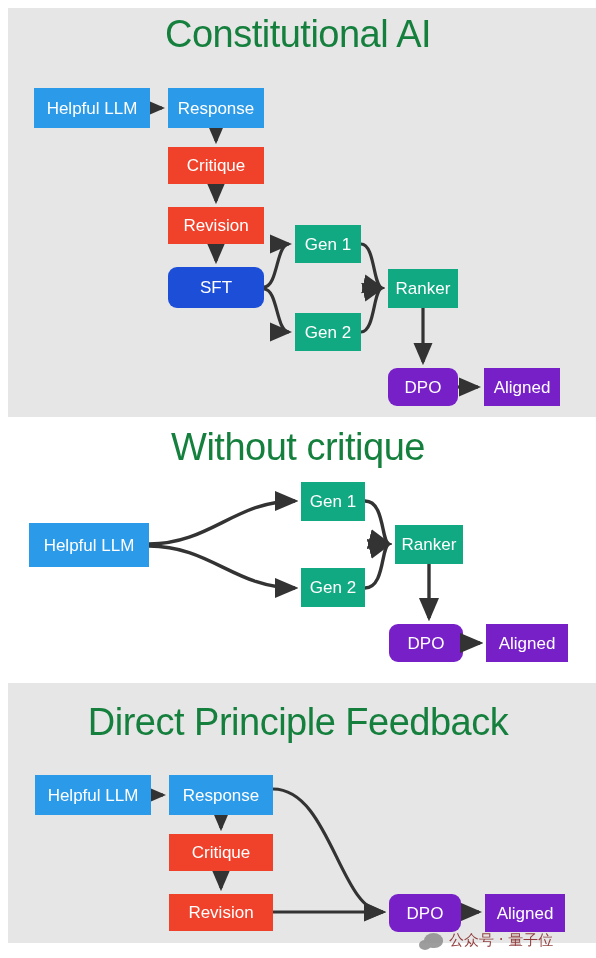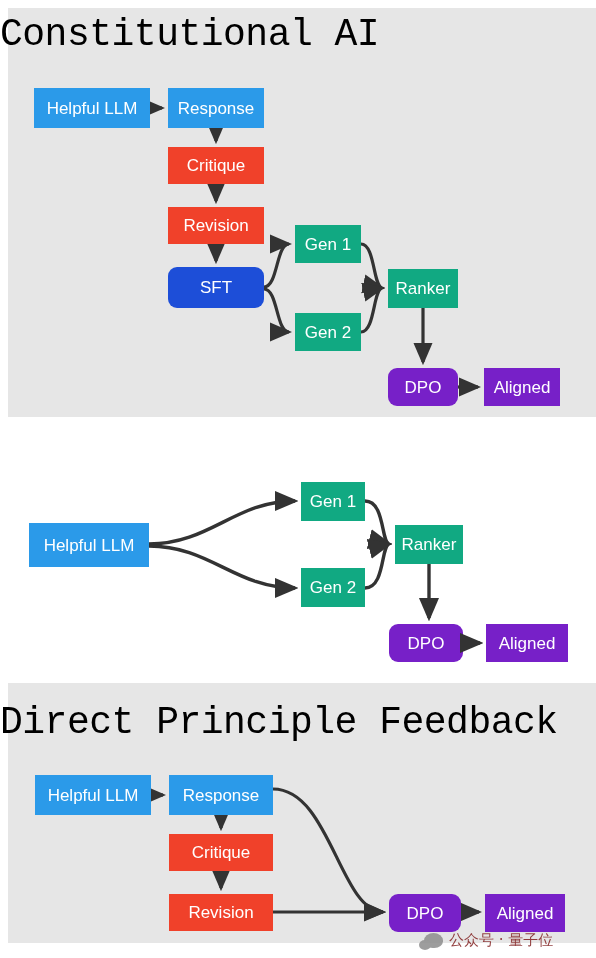--- a/index.html
+++ b/index.html
@@ -15,24 +15,24 @@
   #panel-1{top:0;height:418px;}
   #panel-1 .panel-bg{left:8px;top:8px;width:588px;height:409px;}
   #panel-2{top:418px;height:265px;}
   #panel-2 .panel-bg{left:0;top:0;width:596px;height:265px;background:#ffffff;}
   #panel-3{top:683px;height:275px;}
   #panel-3 .panel-bg{left:8px;top:0px;width:588px;height:260px;}
 
   .title{
     position:absolute;
     width:100%;
-    text-align:left;
+    text-align:center;
     font-weight:300;
-    color:#000000;
-    font-family:Liberation Mono, monospace;
+    color:#15803d;
+    font-family:Liberation Sans, sans-serif;
     letter-spacing:-0.5px;
     white-space:nowrap;
   }
   #title-1{top:13px;font-size:38px;}
   #title-2{top:426px;font-size:38px;}
 
   .node{
     position:absolute;
     display:flex;
     align-items:center;
@@ -143,20 +143,21 @@
     <path d="M149,544 C210,544 235,501 295,501"></path>
     <path d="M149,546 C210,546 235,588 295,588"></path>
     <path d="M365,501 C385,501 381,542 389,544"></path>
     <path d="M365,588 C385,588 381,546 389,544"></path>
     <path d="M429,564 L429,618"></path>
     <path d="M463,643 L480,643"></path>
   </g>
 </svg>
 
 <div class="panel" style="top:0;height:958px;background:transparent;pointer-events:none;">
+  <div class="title" id="title-2">Without critique</div>
 
   <div class="node" style="left:29px;top:523px;width:120px;height:44px;background:#2b9ae9;pointer-events:auto;">
     <span>Helpful LLM</span>
   </div>
   <div class="node" style="left:301px;top:482px;width:64px;height:39px;background:#11a982;pointer-events:auto;">
     <span>Gen 1</span>
   </div>
   <div class="node" style="left:301px;top:568px;width:64px;height:39px;background:#11a982;pointer-events:auto;">
     <span>Gen 2</span>
   </div>

